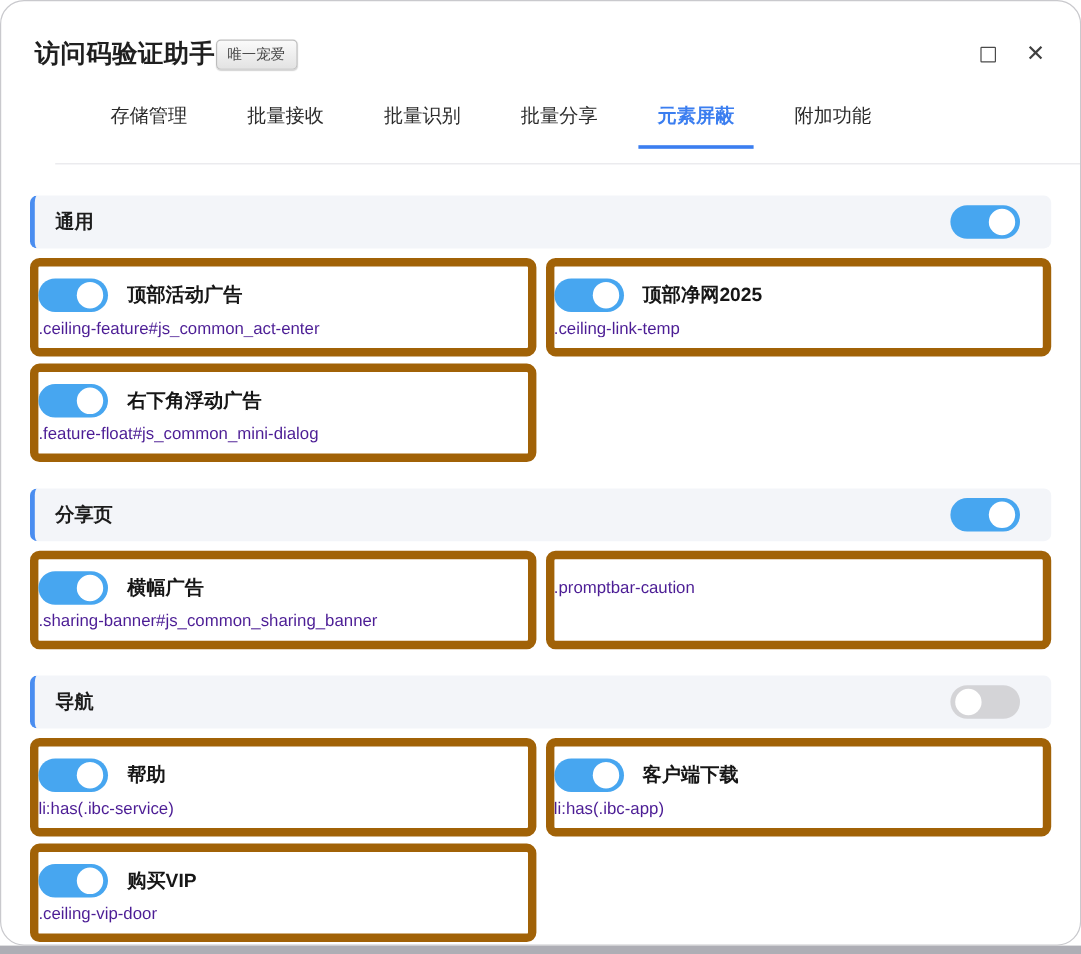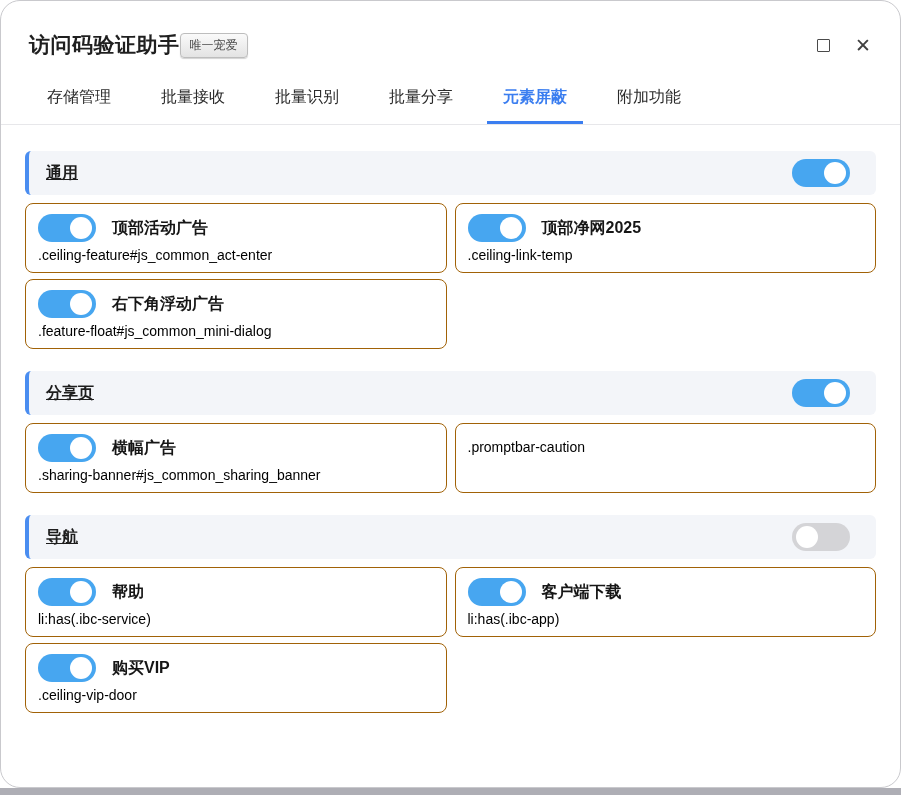--- a/index.html
+++ b/index.html
@@ -40,23 +40,24 @@
   .win-controls { margin-left: auto; display: flex; align-items: center; gap: 22px; }
   .win-btn {
     width: 18px; height: 18px; display: flex; align-items: center; justify-content: center;
     color: #404040; cursor: pointer; font-size: 16px; line-height: 1;
   }
   .maximize-glyph { width: 13px; height: 13px; border: 1.6px solid #4a4a4a; border-radius: 1px; }
   .close-glyph { font-size: 19px; color: #404040; }
   
   .tabbar {
     display: flex; align-items: flex-start;
-    padding: 10px 30px 0 30px;
+    padding: 10px 30px 12px 30px;
     border-bottom: 1px solid #e7e7ea;
     gap: 18px;
+    margin-left: 45px;
   }
   .tab {
     font-size: 16px; color: #2b2b2b;
     padding: 10px 16px 13px 16px;
     cursor: pointer;
     border-bottom: 3px solid transparent;
     white-space: nowrap;
   }
   .tab.active {
     color: var(--accent, #3b7ef0);
@@ -67,38 +68,38 @@
   .content { padding: 26px 24px 0 24px; }
   .section { margin-bottom: 22px; }
   .section-header {
     height: 44px;
     background: #f3f5f9;
     border-left: 4px solid var(--accent-soft, #4a8df0);
     border-radius: 6px;
     display: flex; align-items: center;
     padding: 0 26px 0 17px;
   }
-  .section-title { font-size: 16px; font-weight: bold; color: #1d1d1d; text-decoration: underline; }
+  .section-title { font-size: 16px; font-weight: bold; color: #1d1d1d; }
   .section-header .toggle { margin-left: auto; }
   .grid {
     margin-top: 8px;
     display: grid;
     grid-template-columns: 1fr 1fr;
     gap: 6px 8px;
   }
   .card {
     background: #ffffff;
-    border: 1px solid #a16207;
+    border: 7px solid #a16207;
     border-radius: 8px;
-    padding: 10px 14px 9px 12px;
+    padding: 10px 14px 9px 0;
     min-height: 64px;
   }
   .card-top { display: flex; align-items: center; gap: 16px; }
   .card-label { font-size: 16px; font-weight: bold; color: #161616; }
-  .card-selector { margin-top: 5px; font-size: 14px; color: #000000; white-space: nowrap; overflow: hidden; }
+  .card-selector { margin-top: 5px; font-size: 14px; color: #4c1d95; white-space: nowrap; overflow: hidden; }
   
   .toggle {
     position: relative;
     width: 58px; height: 28px; flex: 0 0 58px;
     border-radius: 14px;
     cursor: pointer;
     display: inline-block;
   }
   .toggle.on  { background: var(--toggle-on, #47a6f0); }
   .toggle.off { background: var(--toggle-off, #d4d4d7); }

